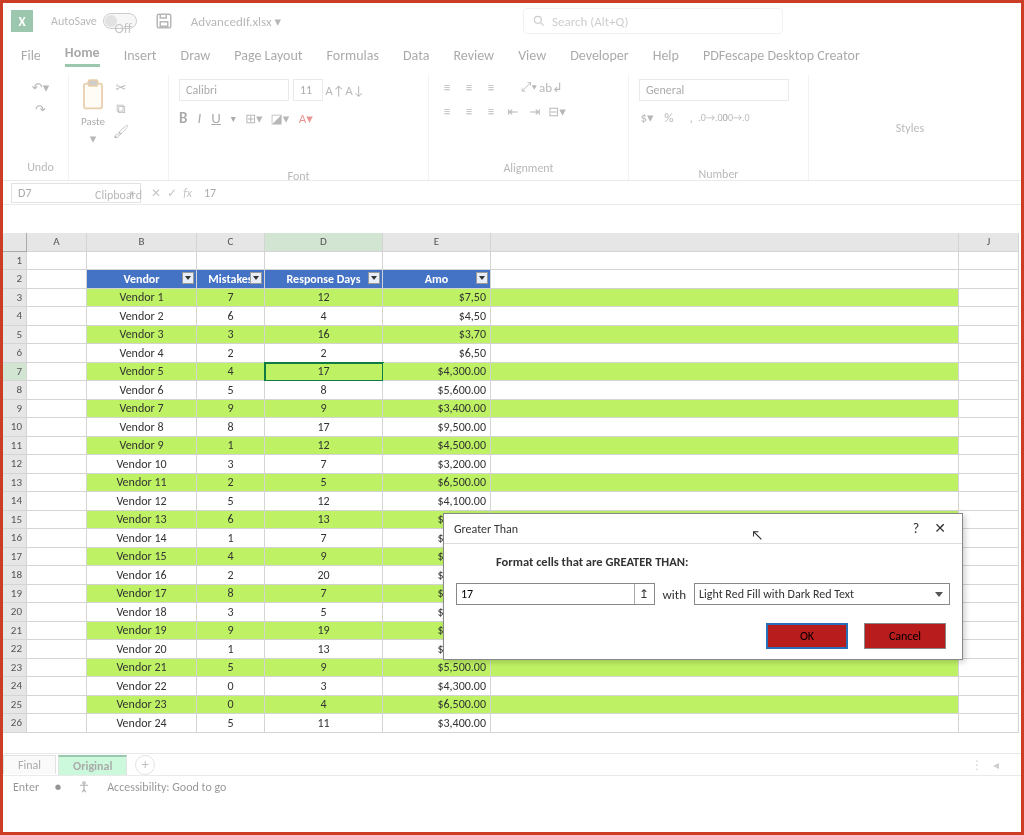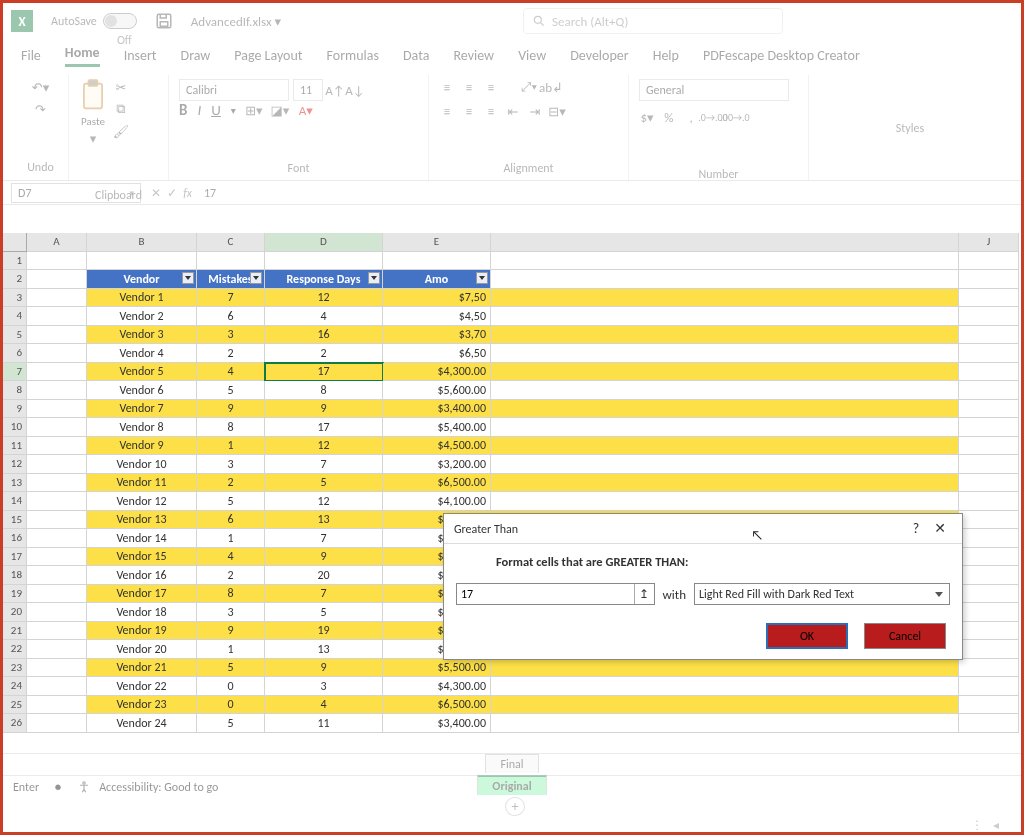--- a/index.html
+++ b/index.html
@@ -5,21 +5,21 @@
   * { box-sizing: border-box; margin: 0; padding: 0; font-family: "Segoe UI", Calibri, Arial, sans-serif; }
   body { width: 1024px; height: 835px; background: #fff; position: relative; border: 3px solid #cc3d26; overflow: hidden; font-size: 13px; color: #333; }
   .dim { opacity: 0.42; }
 
   
   .titlebar { height: 36px; display: flex; align-items: center; padding: 0 8px; gap: 18px; }
   .app-icon { width: 22px; height: 22px; background: #107c41; color: #fff; font-weight: bold; display: flex; align-items: center; justify-content: center; font-size: 13px; }
   .autosave { display: flex; align-items: center; gap: 6px; font-size: 12px; color: #555; }
   .toggle { width: 34px; height: 16px; border-radius: 8px; border: 1px solid #888; background: #eee; position: relative; display: inline-block; }
   .toggle::after { content: ""; position: absolute; left: 1px; top: 1px; width: 12px; height: 12px; border-radius: 50%; background: #bbb; }
-  .toggle-label { font-size: 12px; position: absolute; right: 4px; top: 19px; color: #777; }
+  .toggle-label { font-size: 14px; position: absolute; right: 4px; top: 6px; color: #777; }
   .save-icon { width: 18px; height: 18px; }
   .filename { color: #555; font-size: 13px; }
   .searchbar { margin-left: auto; margin-right: 230px; width: 260px; height: 26px; border: 1px solid #ddd; border-radius: 4px; display: flex; align-items: center; padding: 0 8px; gap: 6px; color: #888; }
   .searchbar svg { width: 14px; height: 14px; }
 
   
   .ribbon-tabs { display: flex; gap: 24px; padding: 0 18px; height: 32px; align-items: center; font-size: 14px; }
   .ribbon-tabs span { cursor: pointer; }
   .ribbon-tabs .active { font-weight: 600; border-bottom: 3px solid #107c41; padding-bottom: 3px; }
 
@@ -49,21 +49,21 @@
   .sheet { display: grid; grid-template-columns: 24px 60px 110px 68px 118px 108px 468px 60px; font-size: 12px; }
   .col-head, .row-head, .cell { border-right: 1px solid #d4d4d4; border-bottom: 1px solid #d4d4d4; height: 18.5px; display: flex; align-items: center; padding: 0 4px; background: #fff; }
   .col-head { background: #e6e6e6; justify-content: center; font-size: 11px; color: #555; }
   .row-head { background: #e6e6e6; justify-content: flex-end; font-size: 11px; color: #555; }
   .corner { background: #e6e6e6; border-right: 1px solid #aaa; border-bottom: 1px solid #aaa; }
   .row-head.sel { background: #d2e4d2; }
   .col-head.sel { background: #d2e4d2; }
   .hdr-cell { background: #4472c4; color: #fff; font-weight: 600; justify-content: center; position: relative; }
   .filter { position: absolute; right: 2px; top: 2px; width: 12px; height: 12px; background: #e8eef7; border: 1px solid #999; }
   .filter::after { content: ""; position: absolute; left: 2px; top: 3px; border-left: 3px solid transparent; border-right: 3px solid transparent; border-top: 4px solid #333; }
-  .band { background: #fde047; }
+  .band { background: #bef264; }
   .center { justify-content: center; }
   .right { justify-content: flex-end; }
   .active-cell { outline: 2px solid #107c41; outline-offset: -1px; }
 
   
   .dialog { position: absolute; left: 440px; top: 280px; width: 520px; background: #fff; border: 1px solid #888; box-shadow: 2px 2px 6px rgba(0,0,0,.2); }
   .dlg-title { height: 30px; display: flex; align-items: center; padding: 8px 10px; font-size: 12px; border-bottom: 1px solid #ddd; }
   .dlg-title .sp { flex: 1; }
   .dlg-x { width: 24px; text-align: center; cursor: pointer; font-size: 14px; }
   .dlg-body { padding: 10px 12px; }
@@ -74,29 +74,29 @@
   .range-btn { position: absolute; right: 1px; top: 1px; width: 20px; height: 20px; border-left: 1px solid #aaa; display:flex; align-items:center; justify-content:center; font-size:12px;}
   .dlg-select { width: 256px; height: 22px; border: 1px solid #888; padding: 0 18px 0 4px; font-size: 12px; position: relative; display:flex; align-items:center; }
   .dlg-select::after { content: ""; position: absolute; right: 6px; top: 8px; border-left: 4px solid transparent; border-right: 4px solid transparent; border-top: 5px solid #555; }
   .dlg-btns { display: flex; justify-content: flex-end; gap: 16px; padding-right: 4px; }
   .dlg-btn { width: 82px; height: 26px; border: 1px solid #888; background: #b91c1c; font-size: 12px; cursor: pointer; }
   .dlg-btn.primary { border: 2px solid #2a6fb5; }
 
   .cursor-arrow { position: absolute; left: 748px; top: 294px; font-size: 14px; color: #222; pointer-events:none; }
 
   
-  .sheet-tabs { height: 22px; border-top: 1px solid #ccc; display: flex; align-items: center; font-size: 12px; gap: 2px; flex-direction: column; }
+  .sheet-tabs { height: 22px; border-top: 1px solid #ccc; display: flex; align-items: center; font-size: 12px; gap: 2px; }
   .sheet-tab { padding: 2px 14px; border: 1px solid #bbb; border-bottom: none; background: #f2f2f2; cursor: pointer; }
   .sheet-tab.active { background: #86efac; font-weight: 600; border-top: 2px solid #107c41; }
   .add-sheet { width: 20px; height: 20px; border: 1px solid #bbb; border-radius: 50%; display:flex; align-items:center; justify-content:center; margin-left: 6px; font-size: 14px; color:#666; cursor:pointer;}
   .sheet-scroll { margin-left: auto; padding-right: 22px; color:#888; display:flex; gap:10px;}
 
   
   .statusbar { height: 22px; border-top: 1px solid #ccc; display: flex; align-items: center; padding: 0 10px; font-size: 12px; gap: 16px; color: #000000; }
-  .statusbar .acc { display: flex; align-items: flex-end; gap: 8px; }
+  .statusbar .acc { display: flex; align-items: flex-end; gap: 16px; }
   svg { flex-shrink: 0; }
 </style>
 </head>
 <body>
 
 <div class="titlebar dim">
   <div class="app-icon">X</div>
   <div class="autosave">
     <span>AutoSave</span>
     <span class="toggle">
@@ -153,21 +153,21 @@
       </div>
       <div style="display:flex; flex-direction:column; gap:6px;">
         <span class="mini-ic">✂</span>
         <span class="mini-ic">⧉</span>
         <span class="mini-ic">🖌</span>
       </div>
     </div>
     <div class="group-label">Clipboard</div>
   </div>
   <div class="group" style="width:260px">
-    <div style="display:flex; flex-direction:column; flex:1;">
+    <div style="display:flex; flex-direction:column; gap:8px; flex:1;">
       <div class="font-ctrl">
         <div class="font-box" style="width:110px">Calibri</div>
         <div class="font-box small">11</div>
         <span class="mini-ic">A↑</span>
         <span class="mini-ic">A↓</span>
       </div>
       <div class="biu">
         <span style="font-weight:bold">B</span>
         <span style="font-style:italic">I</span>
         <span style="text-decoration:underline">U</span>
@@ -313,21 +313,21 @@
       <div class="cell center band">9</div>
       <div class="cell center band">9</div>
       <div class="cell right band">$3,400.00</div>
       <div class="cell band"></div>
       <div class="cell"></div>
       <div class="row-head">10</div>
       <div class="cell"></div>
       <div class="cell center">Vendor 8</div>
       <div class="cell center">8</div>
       <div class="cell center">17</div>
-      <div class="cell right">$5,400.00</div>
+      <div class="cell right">$9,500.00</div>
       <div class="cell"></div>
       <div class="cell"></div>
       <div class="row-head">11</div>
       <div class="cell"></div>
       <div class="cell center band">Vendor 9</div>
       <div class="cell center band">1</div>
       <div class="cell center band">12</div>
       <div class="cell right band">$4,500.00</div>
       <div class="cell band"></div>
       <div class="cell"></div>

